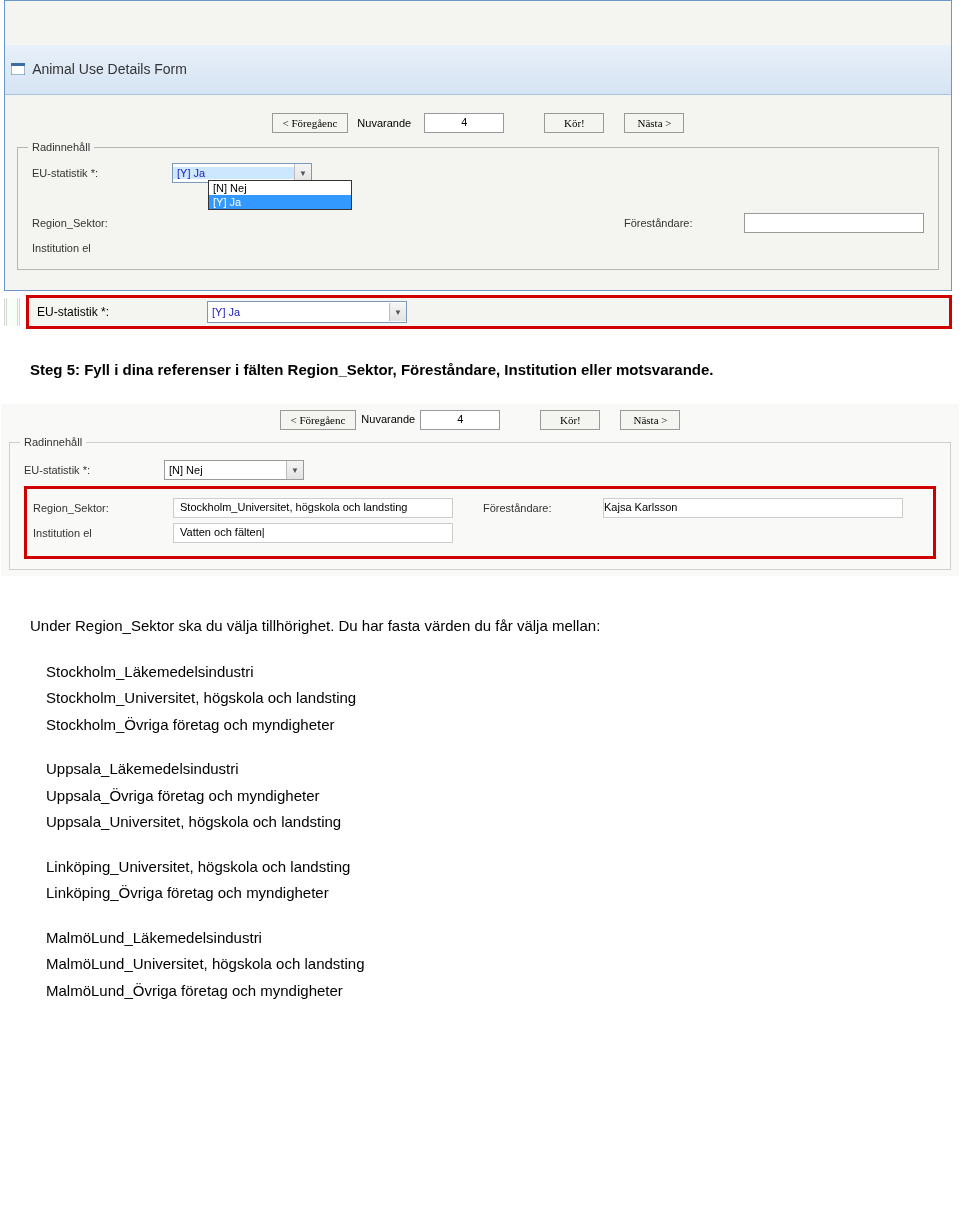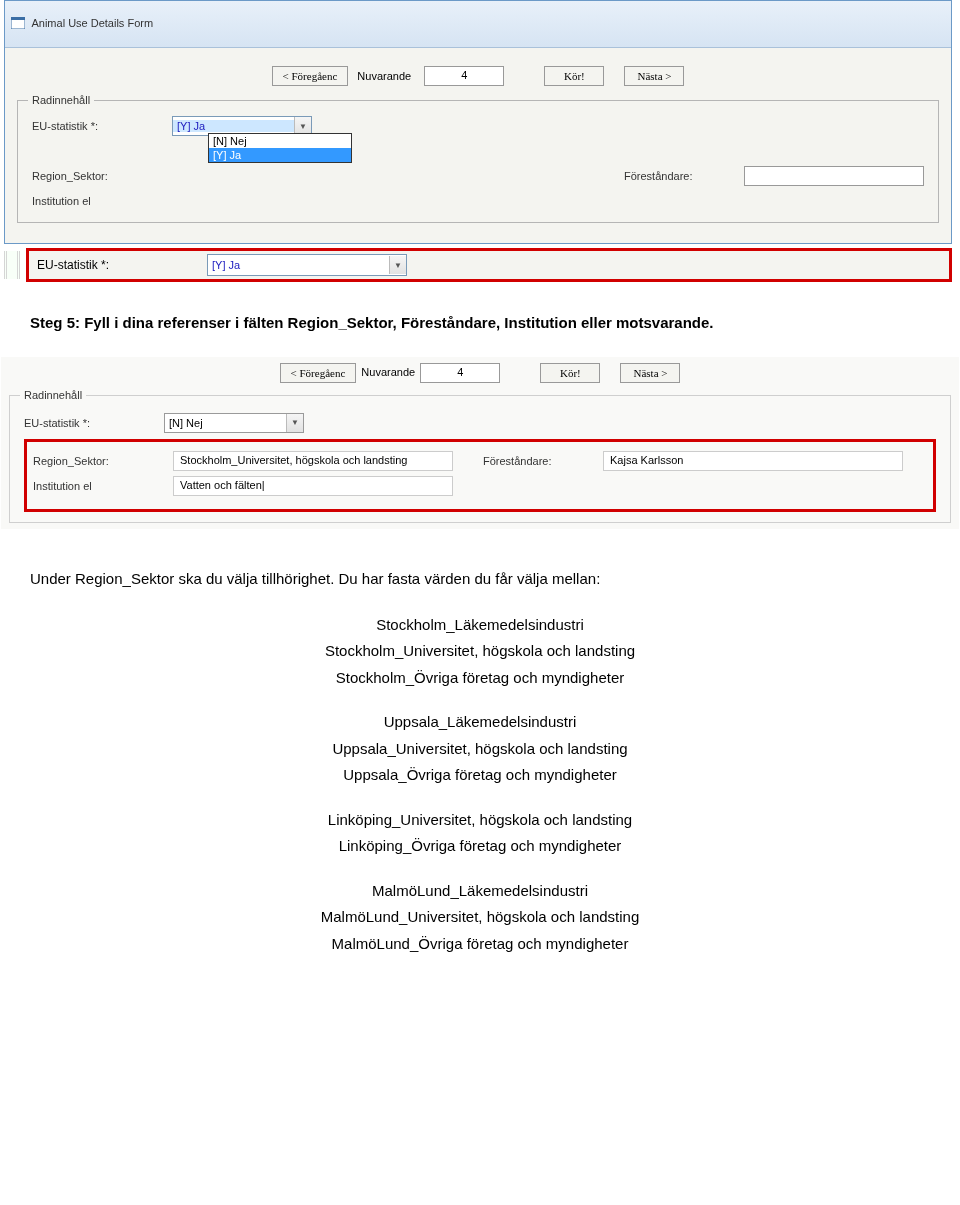--- a/index.html
+++ b/index.html
@@ -13,22 +13,23 @@
   .win-frame {
     border: 1px solid #6b99c7;
     margin: 0 8px 4px 4px;
     background: #f4f4f0;
     padding-bottom: 20px;
   }
   .titlebar {
     background: linear-gradient(#e8f0f9, #d6e4f3);
     border-bottom: 1px solid #a9c1da;
     padding: 16px 6px;
-    font-size: 11px;
+    font-size: 14px;
     color: #333;
+    margin-top: 44px;
   }
   .titlebar .icon {
     display: inline-block;
     vertical-align: middle;
     margin-right: 4px;
   }
   .nav-row {
     text-align: center;
     padding: 18px 0 8px 0;
   }
@@ -242,37 +243,36 @@
     box-sizing: border-box;
     padding: 2px 6px;
     font-size: 11px;
     width: 280px;
   }
   .txt-longer {
     background: #fff;
     border: 1px solid #ccc;
     height: 20px;
     box-sizing: border-box;
-    padding: 2px 6px;
+    padding: 2px 0;
     font-size: 11px;
     width: 300px;
   }
   .doc-text {
     font-size: 15px;
     line-height: 1.45;
     margin: 18px 0 24px 0;
   }
   .val-list {
     font-size: 15px;
     line-height: 1.5;
     margin: 10px 0 22px 0;
   }
   .val-list div {
-    margin: 4px 0;
-    text-align: center;
+    margin: 4px 16px;
   }
 </style>
 </head>
 <body>
 
 <div class="win-frame">
   <div class="titlebar">
     <span class="icon">
       <svg width="14" height="12" viewBox="0 0 14 12">
           <rect x="0" y="0" width="14" height="12" fill="#fff" stroke="#3b6ea5"></rect>
@@ -377,22 +377,22 @@
   <div class="doc-text">Under Region_Sektor ska du välja tillhörighet. Du har fasta värden du får välja mellan:</div>
 
   <div class="val-list">
     <div>Stockholm_Läkemedelsindustri</div>
     <div>Stockholm_Universitet, högskola och landsting</div>
     <div>Stockholm_Övriga företag och myndigheter</div>
   </div>
 
   <div class="val-list">
     <div>Uppsala_Läkemedelsindustri</div>
+    <div>Uppsala_Övriga företag och myndigheter</div>
     <div>Uppsala_Universitet, högskola och landsting</div>
-    <div>Uppsala_Övriga företag och myndigheter</div>
   </div>
 
   <div class="val-list">
     <div>Linköping_Universitet, högskola och landsting</div>
     <div>Linköping_Övriga företag och myndigheter</div>
   </div>
 
   <div class="val-list">
     <div>MalmöLund_Läkemedelsindustri</div>
     <div>MalmöLund_Universitet, högskola och landsting</div>

